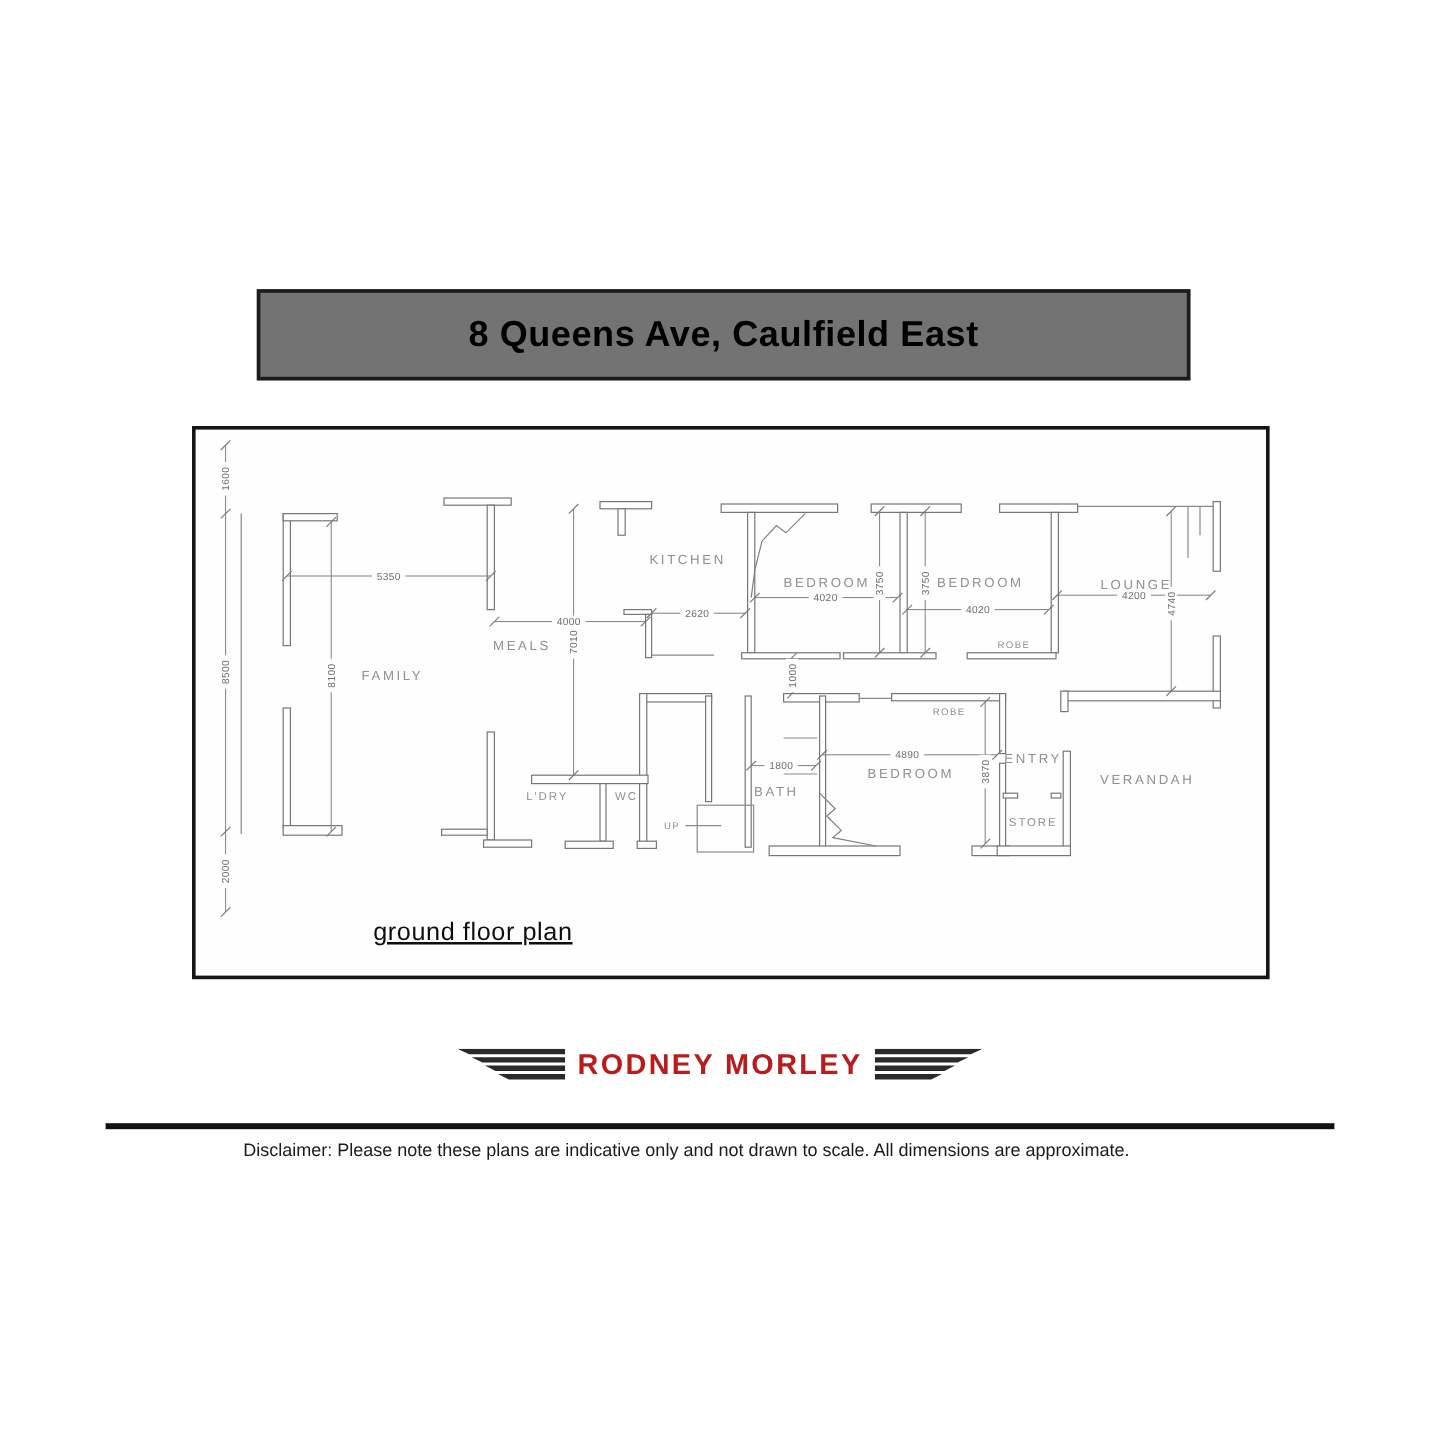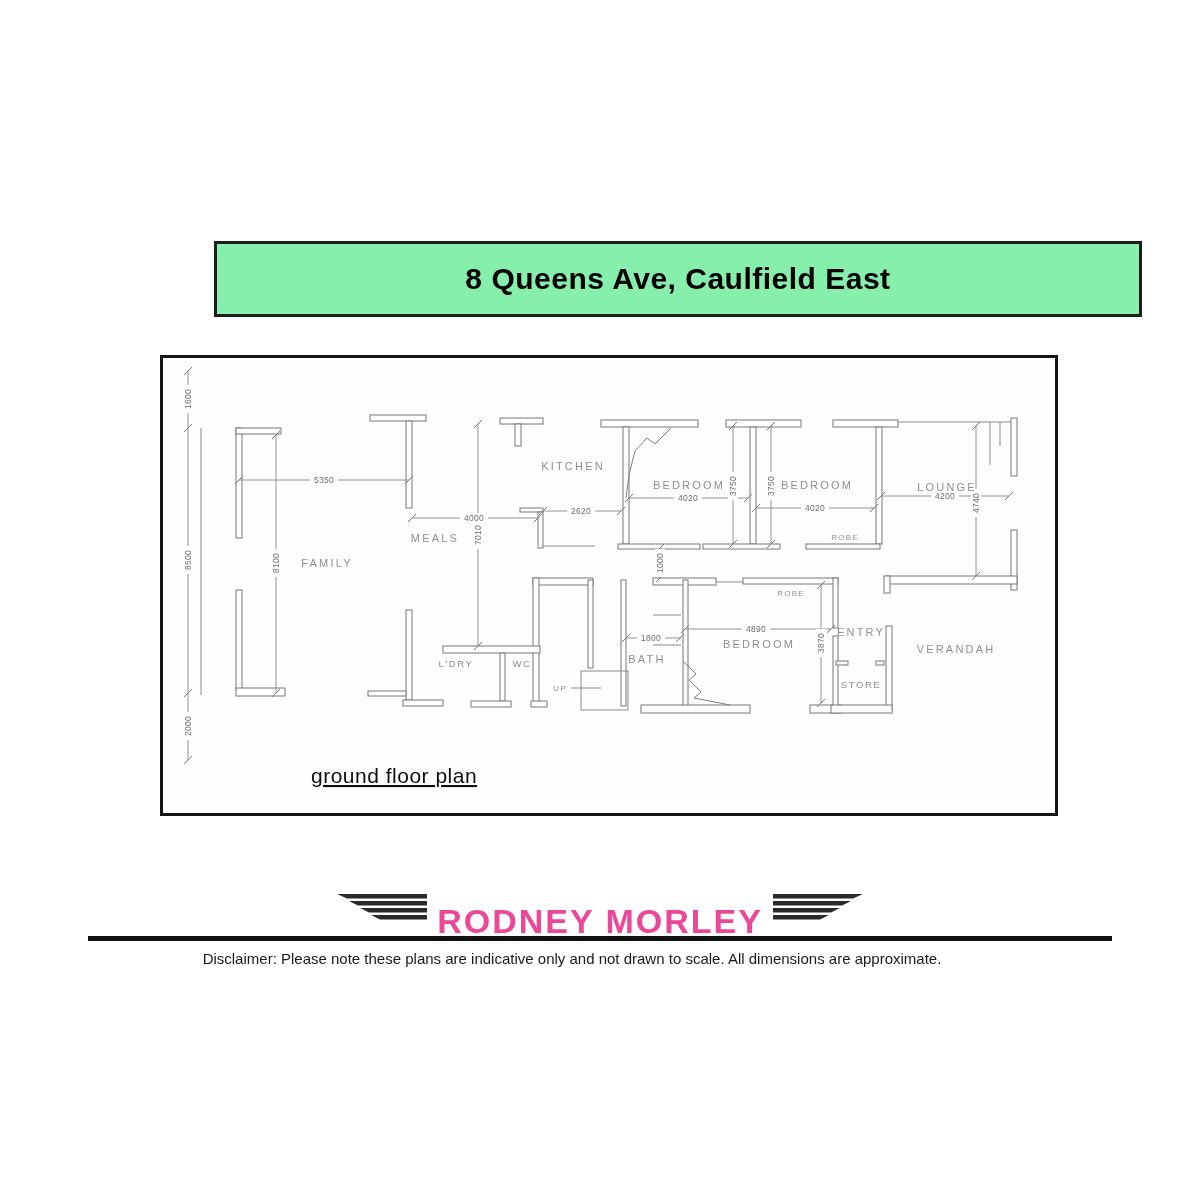--- a/index.html
+++ b/index.html
@@ -1,39 +1,39 @@
 <!DOCTYPE html>
 <html><head>
 <meta charset="utf-8">
 <style>
   html,body{margin:0;padding:0;background:#fff;}
   body{width:1200px;height:1200px;position:relative;font-family:"Liberation Sans",sans-serif;}
 
-  .title-box{position:absolute;left:214px;top:241px;width:928px;height:76px;
-    border:3px solid #1c1c1c;box-sizing:border-box;display:flex;align-items:center;justify-content:center;background:#86efac;}
+  .title-box{position:absolute;left:214px;top:241px;width:778px;height:76px;
+    border:3px solid #1c1c1c;box-sizing:border-box;display:flex;align-items:center;justify-content:center;background:#737373;}
   .title-text{font-size:30px;font-weight:bold;color:#000;letter-spacing:.5px;}
 
   .plan-box{position:absolute;left:160px;top:355px;width:898px;height:461px;
     border:3px solid #151515;box-sizing:border-box;background:#fefefe;}
   .plan-box svg{position:absolute;left:0;top:0;}
 
   .wall{fill:#ffffff;stroke:#767676;stroke-width:1;}
   .thin{stroke:#8a8a8a;stroke-width:1;fill:none;}
   .dim{stroke:#7a7a7a;stroke-width:.8;fill:none;}
   .zig{stroke:#7f7f7f;stroke-width:1;fill:none;}
   .lbg{fill:#fefefe;stroke:none;}
   text{font-family:"Liberation Sans",sans-serif;}
   .room{font-size:11px;letter-spacing:2.2px;fill:#8f8f8f;text-anchor:middle;}
   .room-sm{font-size:9.5px;letter-spacing:1.6px;fill:#8f8f8f;text-anchor:middle;}
   .room-xs{font-size:8px;letter-spacing:1.2px;fill:#8f8f8f;text-anchor:middle;}
   .dimlab{font-size:8.5px;fill:#6e6e6e;text-anchor:middle;letter-spacing:.3px;}
   .caption{font-size:21px;fill:#0d0d0d;text-decoration:underline;letter-spacing:.5px;}
 
   .logo-row{position:absolute;left:0;top:874px;width:1200px;display:flex;align-items:center;justify-content:center;gap:10px;}
-  .logo-text{font-size:34px;font-weight:bold;color:#ec4899;letter-spacing:2px;white-space:nowrap;margin-top:28px;}
+  .logo-text{font-size:24px;font-weight:bold;color:#b91c1c;letter-spacing:2px;white-space:nowrap;}
   .rule{position:absolute;left:88px;top:936px;width:1024px;height:5px;background:#111;}
   .disclaimer{position:absolute;left:0;top:946px;width:1144px;text-align:center;font-size:15px;color:#1a1a1a;line-height:26px;}
 </style>
 </head>
 <body>
 
 <div class="title-box">
   <span class="title-text">8 Queens Ave, Caulfield East</span>
 </div>
 

